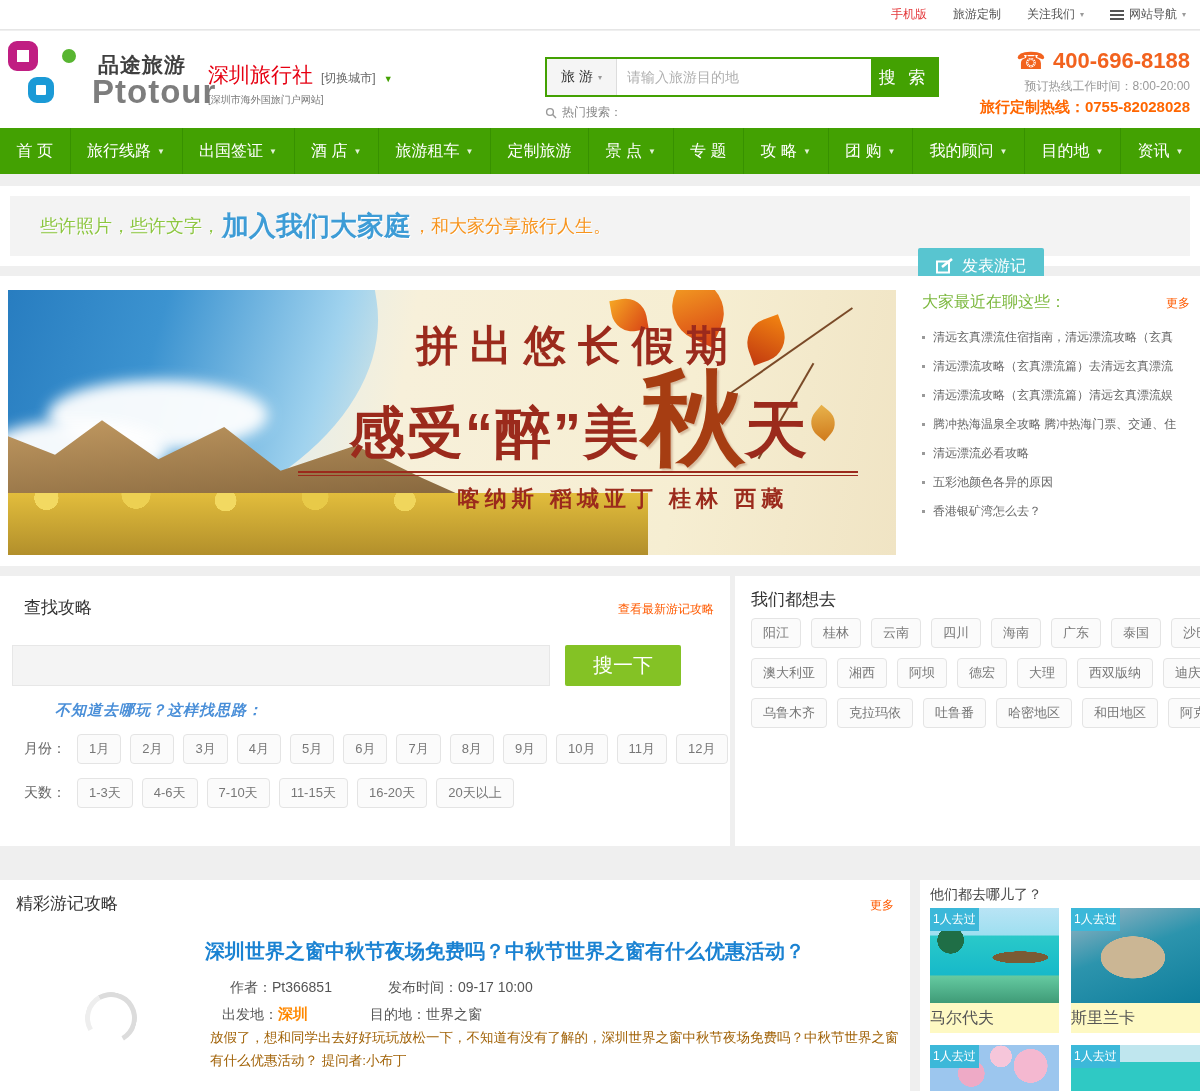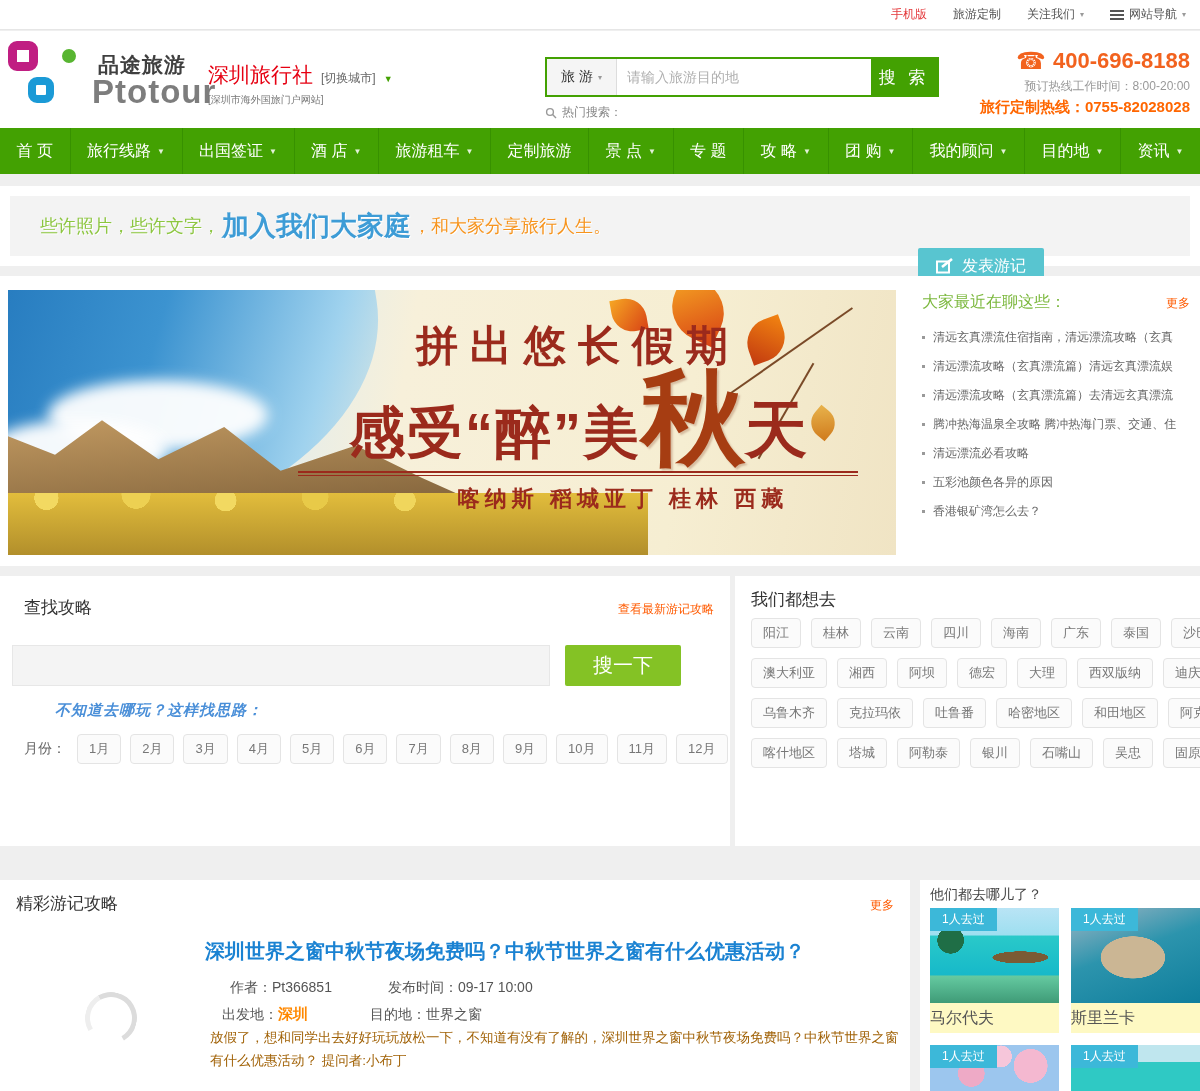--- a/index.html
+++ b/index.html
@@ -136,21 +136,21 @@
   .a-meta2 { position:absolute; left:222px; top:125px; font-size:14px; color:#555; }
   .a-from { color:#ff8800; font-weight:bold; font-size:15px; }
   .a-meta2 .gap { display:inline-block; width:62px; }
   .a-excerpt { position:absolute; left:210px; top:146px; width:692px; font-size:13.5px; color:#a16207; line-height:23px; }
 
   .where { position:absolute; left:920px; top:880px; width:307px; height:211px; background:#fff; overflow:hidden; }
   .where-title { position:absolute; left:10px; top:6px; font-size:14px; color:#444; }
   .cards { position:absolute; left:10px; top:28px; width:272px; display:flex; flex-wrap:wrap; gap:12px; }
   .card { width:129px; cursor:pointer; }
   .card-img { position:relative; width:129px; height:95px; }
-  .badge { position:absolute; left:0; top:0; background:#3cb8d9; color:#fff; font-size:12px; padding:3px 12px; }
+  .badge { position:absolute; left:0; top:0; background:#3cb8d9; color:#fff; font-size:12px; padding:3px 3px; }
   .card-cap { height:30px; line-height:30px; text-align:left; background:#fef9c3; font-size:16px; color:#555; }
   .img-maldives { background:
       radial-gradient(circle 22px at 16% 34%, #1f6e46 0 60%, transparent 61%),
       radial-gradient(ellipse 46px 10px at 70% 52%, #7a5b34 0 60%, transparent 61%),
       linear-gradient(180deg,#b9e4f5 0%,#9edff0 28%,#29c9c9 30%,#17b9c9 70%,#64c9a0 72%,#3f9b77 100%); }
   .img-srilanka { background:
       radial-gradient(ellipse 58px 38px at 48% 52%, #cbb694 0 55%, transparent 56%),
       linear-gradient(160deg,#9fb6c4 0%,#2c94ad 45%,#0f7e9c 100%); }
   .img-sakura { background:
       radial-gradient(circle 28px at 78% 22%, #f4b8d0 0 60%, transparent 61%),
@@ -318,25 +318,25 @@
         <span class="chat-title">大家最近在聊这些：</span>
         <span class="more-link">更多</span>
       </div>
       <div class="chat-list">
         <div class="chat-item">
             <span class="bullet"></span>
             <span>清远玄真漂流住宿指南，清远漂流攻略（玄真</span>
           </div>
         <div class="chat-item">
             <span class="bullet"></span>
+            <span>清远漂流攻略（玄真漂流篇）去清远玄真漂流</span>
+          </div>
+        <div class="chat-item">
+            <span class="bullet"></span>
             <span>清远漂流攻略（玄真漂流篇）清远玄真漂流娱</span>
-          </div>
-        <div class="chat-item">
-            <span class="bullet"></span>
-            <span>清远漂流攻略（玄真漂流篇）去清远玄真漂流</span>
           </div>
         <div class="chat-item">
             <span class="bullet"></span>
             <span>腾冲热海温泉全攻略 腾冲热海门票、交通、住</span>
           </div>
         <div class="chat-item">
             <span class="bullet"></span>
             <span>清远漂流必看攻略</span>
           </div>
         <div class="chat-item">
@@ -368,20 +368,29 @@
       <span class="pill">4月</span>
       <span class="pill">5月</span>
       <span class="pill">6月</span>
       <span class="pill">7月</span>
       <span class="pill">8月</span>
       <span class="pill">9月</span>
       <span class="pill">10月</span>
       <span class="pill">11月</span>
       <span class="pill">12月</span>
     </div>
+    <div class="filter-row fr-days">
+      <span class="filter-label">天数：</span>
+      <span class="pill">1-3天</span>
+      <span class="pill">4-6天</span>
+      <span class="pill">7-10天</span>
+      <span class="pill">11-15天</span>
+      <span class="pill">16-20天</span>
+      <span class="pill">20天以上</span>
+    </div>
   </div>
 
   <div class="wish">
     <div class="wish-title box-title">我们都想去</div>
     <div class="wish-rows">
       <div class="wish-row">
         <span class="pill">阳江</span>
         <span class="pill">桂林</span>
         <span class="pill">云南</span>
         <span class="pill">四川</span>
@@ -401,29 +410,20 @@
 
       </div>
       <div class="wish-row">
         <span class="pill">乌鲁木齐</span>
         <span class="pill">克拉玛依</span>
         <span class="pill">吐鲁番</span>
         <span class="pill">哈密地区</span>
         <span class="pill">和田地区</span>
         <span class="pill">阿克苏区</span>
       </div>
-      <div class="wish-row">
-        <span class="pill">喀什地区</span>
-        <span class="pill">塔城</span>
-        <span class="pill">阿勒泰</span>
-        <span class="pill">银川</span>
-        <span class="pill">石嘴山</span>
-        <span class="pill">吴忠</span>
-        <span class="pill">固原</span>
-      </div>
     </div>
   </div>
 
   <div class="journal">
     <div class="j-head">
       <span class="box-title">精彩游记攻略</span>
       <span class="more-link">更多</span>
     </div>
     <div class="spinner"></div>
     <div class="a-title">深圳世界之窗中秋节夜场免费吗？中秋节世界之窗有什么优惠活动？</div>

